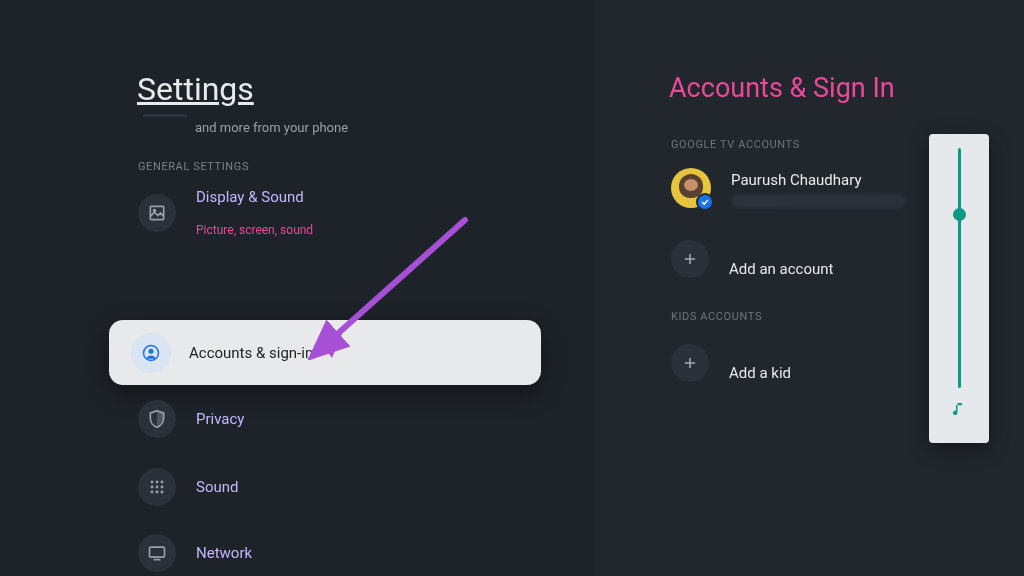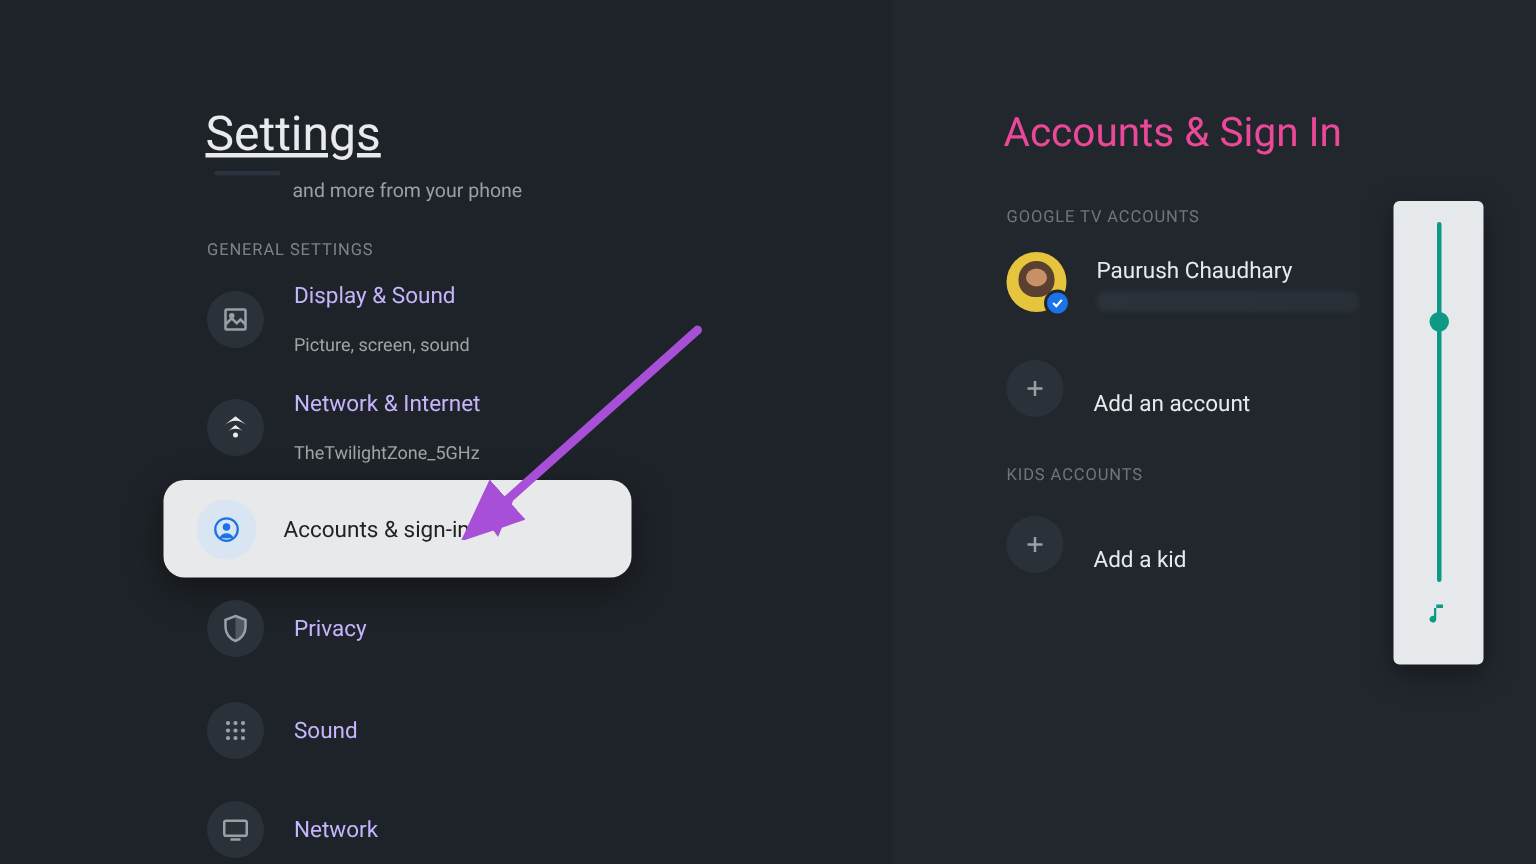--- a/index.html
+++ b/index.html
@@ -67,32 +67,32 @@
     border-radius: 50%;
     background: #2b3139;
     display: flex;
     align-items: center;
     justify-content: center;
     flex-shrink: 0;
   }
   .icon-circle svg { width: 20px; height: 20px; }
   .item-text { margin-left: 20px; display: flex; flex-direction: column; }
   .item-title { font-size: 15px; color: #c4b5fd; }
-  .item-sub { font-size: 12px; color: #a3a3a3; margin-top: 17px; }
+  .item-sub { font-size: 12px; color: #ec4899; margin-top: 17px; }
   .li-display { top: 188px; }
   .li-network { top: 260px; }
   .li-privacy { top: 400px; }
   .li-apps { top: 468px; }
   .li-system { top: 534px; }
 
   .selected-card {
     position: absolute;
     left: 109px;
     top: 320px;
-    width: 312px;
+    width: 432px;
     height: 65px;
     background: #e7e9eb;
     border-radius: 14px;
     display: flex;
     align-items: center;
     padding-left: 22px;
     box-shadow: 0 8px 24px rgba(0,0,0,0.4);
   }
   .selected-card .icon-circle {
     background: #dae5f3;
@@ -245,33 +245,20 @@
           <path d="M4 16 l5 -5 l4 4 l3 -3 l4 4"></path>
           <circle cx="9" cy="9" r="1.2" fill="#9aa0a6"></circle>
         </svg>
     </div>
     <div class="item-text">
       <span class="item-title">Display &amp; Sound</span>
       <span class="item-sub">Picture, screen, sound</span>
     </div>
   </div>
 
-  <div class="list-item li-network">
-    <div class="icon-circle">
-      <svg viewBox="0 0 24 24" fill="#e8eaed">
-          <path d="M12 3 L22 11 C19 8 15 6.5 12 6.5 C9 6.5 5 8 2 11 Z"></path>
-          <path d="M12 10 L18 15 C16 13.5 14 13 12 13 C10 13 8 13.5 6 15 Z"></path>
-          <circle cx="12" cy="18" r="2"></circle>
-        </svg>
-    </div>
-    <div class="item-text">
-      <span class="item-title">Network &amp; Internet</span>
-      <span class="item-sub">TheTwilightZone_5GHz</span>
-    </div>
-  </div>
 
   <div class="selected-card">
     <div class="icon-circle">
       <svg viewBox="0 0 24 24" fill="none" stroke="#1a73e8" stroke-width="1.8">
           <circle cx="12" cy="12" r="9"></circle>
           <circle cx="12" cy="10" r="3" fill="#1a73e8" stroke="none"></circle>
           <path d="M6 19 c1.5-3 4-4 6-4 s4.5 1 6 4" fill="#1a73e8" stroke="none"></path>
         </svg>
     </div>
     <div class="item-text">

